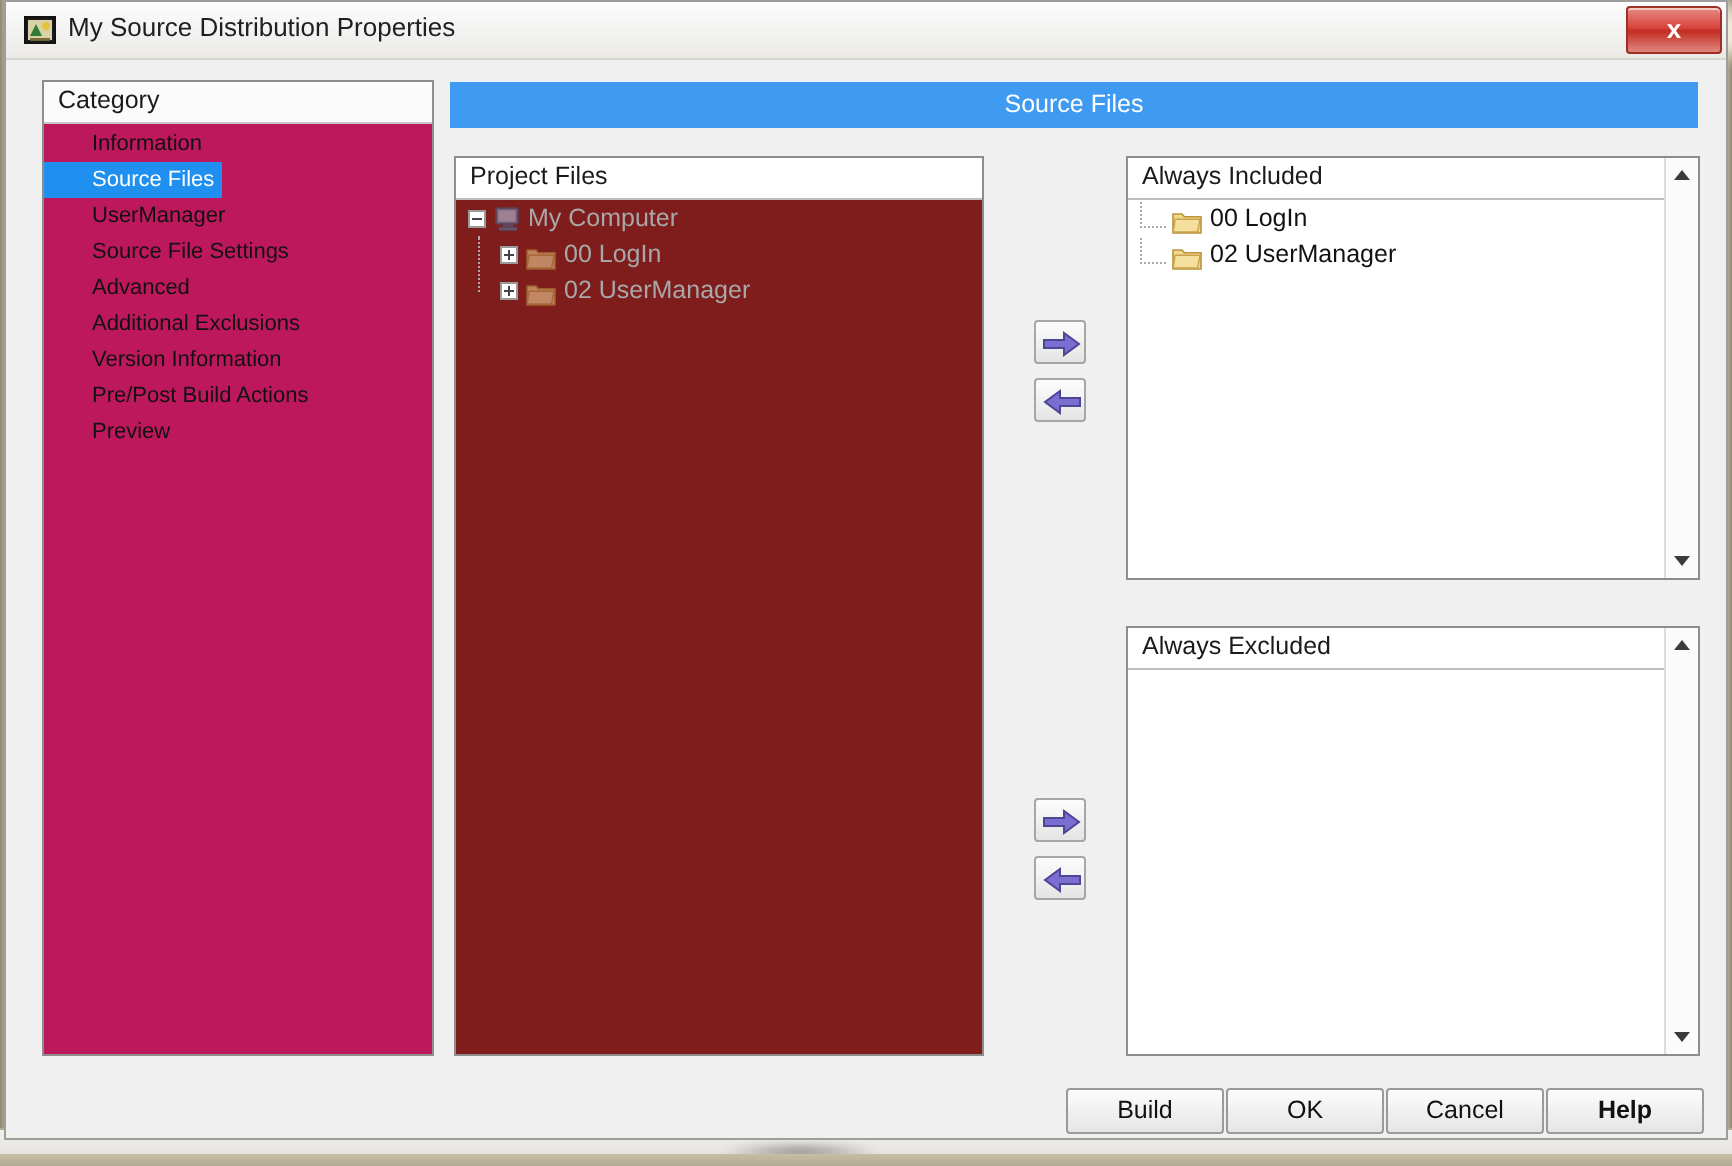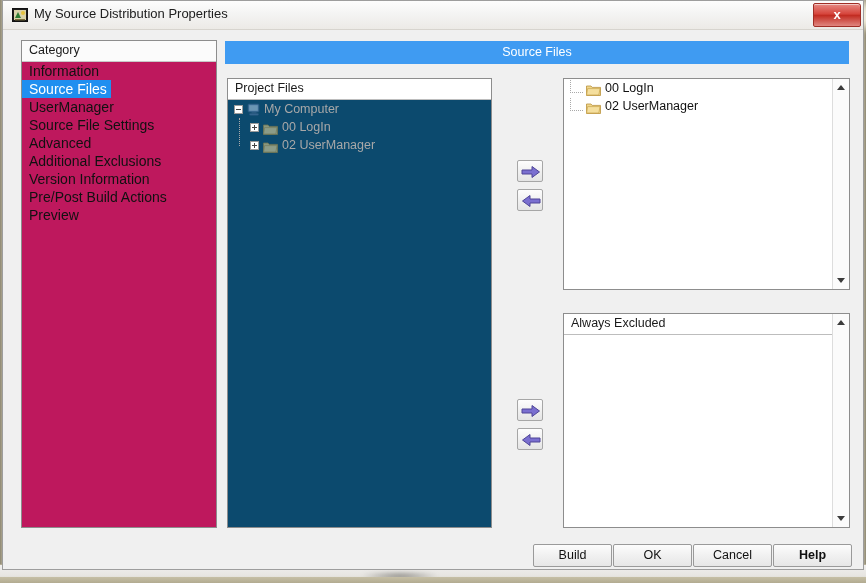--- a/index.html
+++ b/index.html
@@ -138,22 +138,22 @@
     line-height: 19px;
     padding-left: 7px;
     font-size: 12.5px;
     color: #1a1a1a;
     background: #fbfbfb;
     border-bottom: 1px solid #c8c8c8;
   }
   .cat-item {
     height: 18px;
     line-height: 18px;
-    padding-left: 7px;
-    font-size: 14px;
+    padding-left: 24px;
+    font-size: 11px;
     color: #111;
     white-space: nowrap;
     cursor: default;
   }
   .cat-item.selected {
     background: #1f8ff0;
     color: #ffffff;
     display: inline-block;
     padding-right: 4px;
     margin-left: 0;
@@ -170,21 +170,21 @@
     font-size: 12.5px;
     text-align: center;
     line-height: 23px;
   }
 
   
   #project-files-panel {
     position: absolute;
     left: 224px; top: 77px;
     width: 265px; height: 450px;
-    background: #0c4a6e;
+    background: #7f1d1d;
     border: 1px solid #8d8d8d;
     box-sizing: border-box;
     overflow: hidden;
   }
   .panel-header {
     height: 20px;
     line-height: 19px;
     padding-left: 7px;
     font-size: 12.5px;
     color: #1a1a1a;
@@ -405,20 +405,21 @@
       <path d="M1 5 H11 V1.5 L18.5 7 L11 12.5 V9 H1 Z" fill="#7a6fd0" stroke="#4e4597" stroke-width="1"></path>
     </svg>
   </div>
   <div class="arrow-btn" style="left:514px; top:427px;">
     <svg width="20" height="14" viewBox="0 0 20 14">
       <path d="M19 5 H9 V1.5 L1.5 7 L9 12.5 V9 H19 Z" fill="#7a6fd0" stroke="#4e4597" stroke-width="1"></path>
     </svg>
   </div>
 
   <div id="always-included-panel" class="listpanel">
+    <div class="panel-header">Always Included</div>
     <div id="always-included-list">
         <div class="list-row"><span style="display: inline-block; width: 12px; height: 12px; vertical-align: middle; border-left: 1px dotted rgb(169, 169, 169); border-bottom: 1px dotted rgb(169, 169, 169); margin-right: 3px; position: relative; top: -2px;"></span><span class="icon-folder"><svg width="15" height="12" viewBox="0 0 15 12">
               <path d="M0.5 2 H5 L6.2 3.4 H14.5 V11.5 H0.5 Z" fill="#f0d78c" stroke="#b9923c" stroke-width="0.8"></path>
               <path d="M1.6 4.6 H14 L12.8 11 H0.6 Z" fill="#f5df9e" stroke="#c9a44a" stroke-width="0.7"></path>
             </svg></span><span>00 LogIn</span></div>
         <div class="list-row"><span style="display: inline-block; width: 12px; height: 12px; vertical-align: middle; border-left: 1px dotted rgb(169, 169, 169); border-bottom: 1px dotted rgb(169, 169, 169); margin-right: 3px; position: relative; top: -2px;"></span><span class="icon-folder"><svg width="15" height="12" viewBox="0 0 15 12">
               <path d="M0.5 2 H5 L6.2 3.4 H14.5 V11.5 H0.5 Z" fill="#f0d78c" stroke="#b9923c" stroke-width="0.8"></path>
               <path d="M1.6 4.6 H14 L12.8 11 H0.6 Z" fill="#f5df9e" stroke="#c9a44a" stroke-width="0.7"></path>
             </svg></span><span>02 UserManager</span></div>
       </div>

